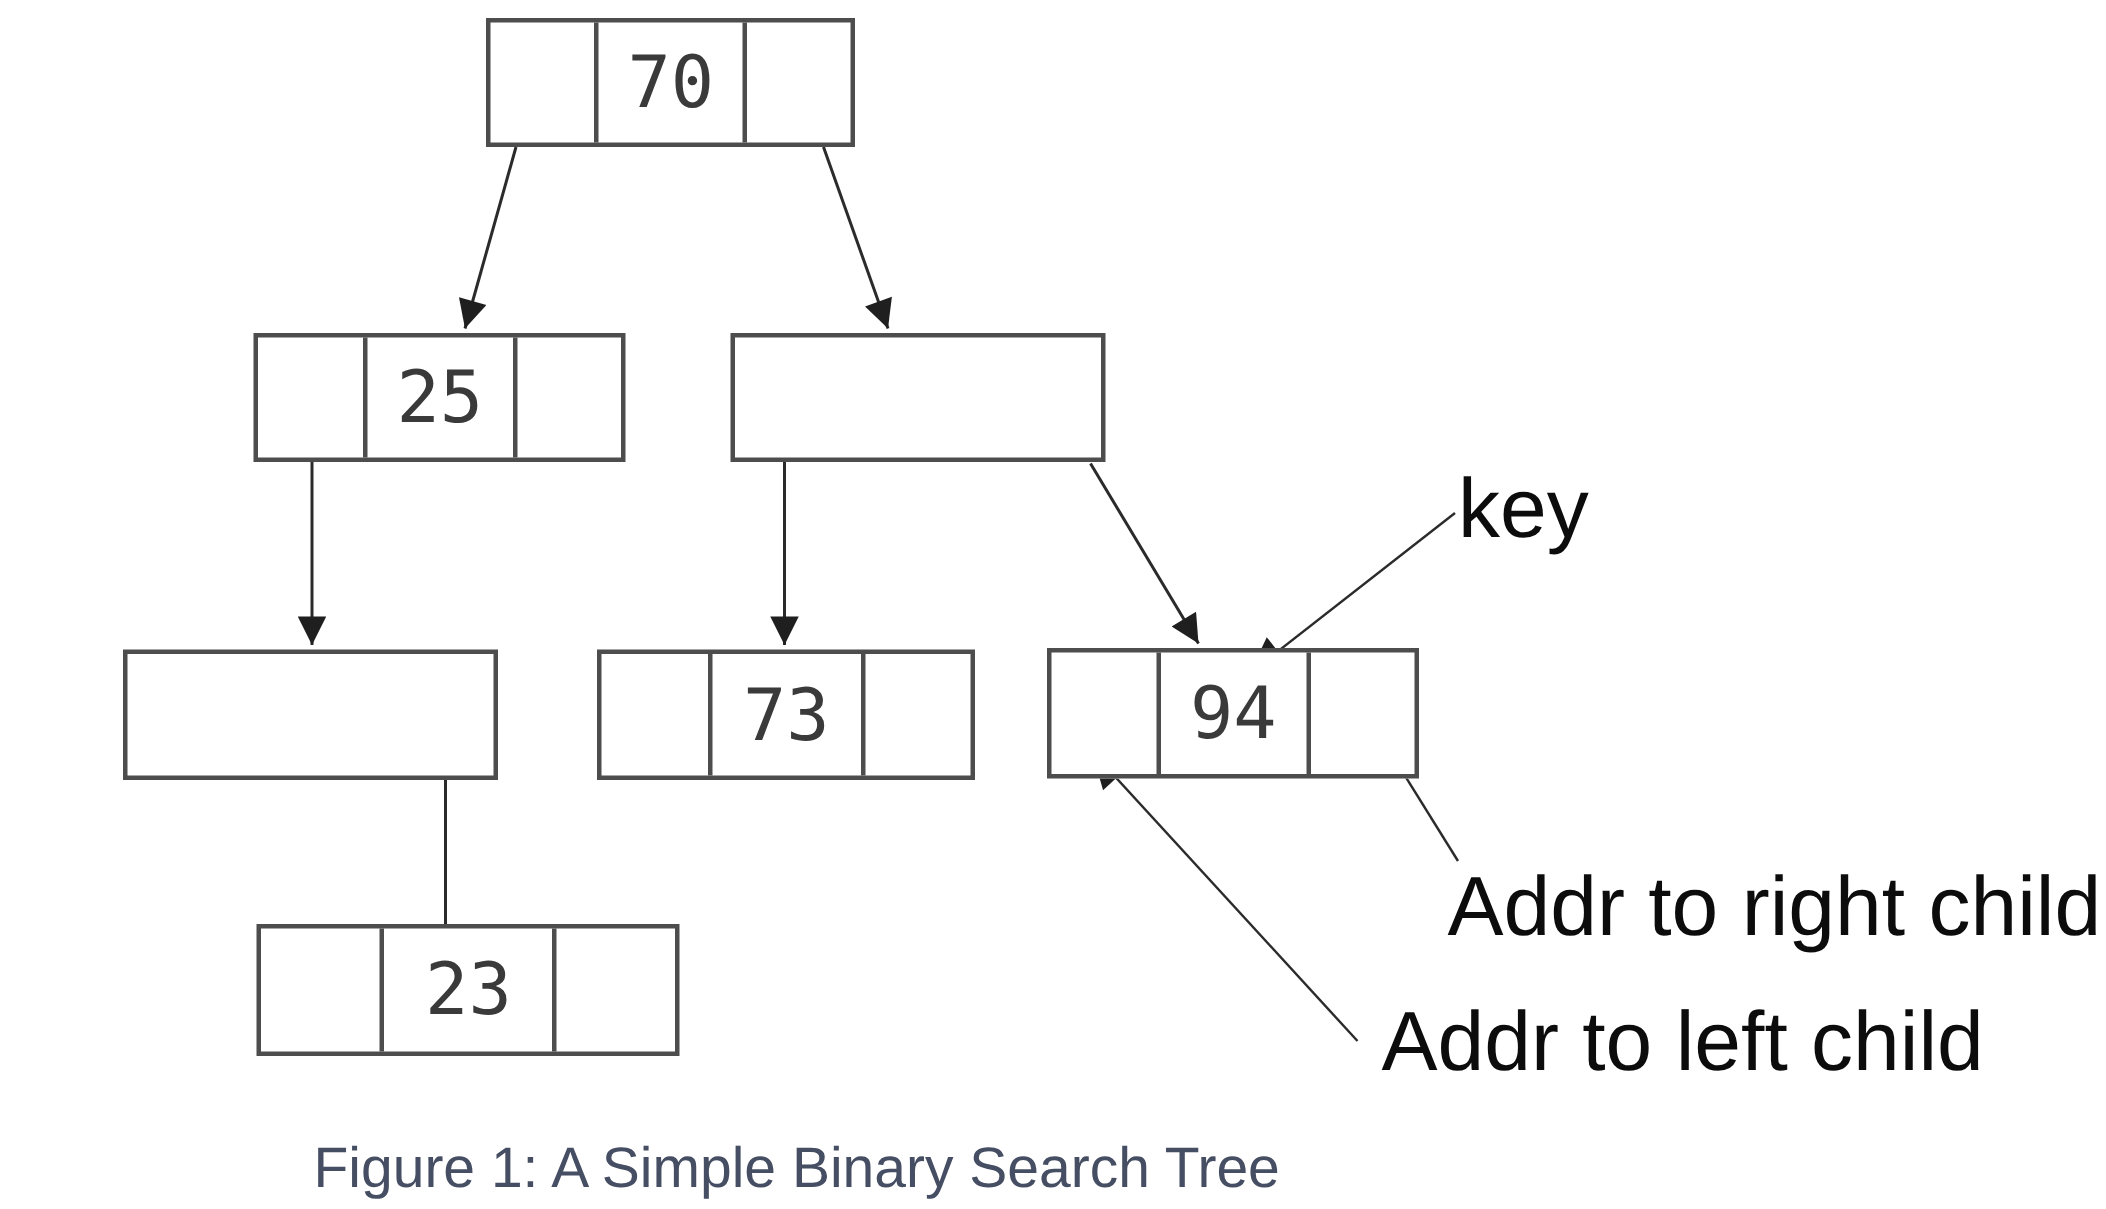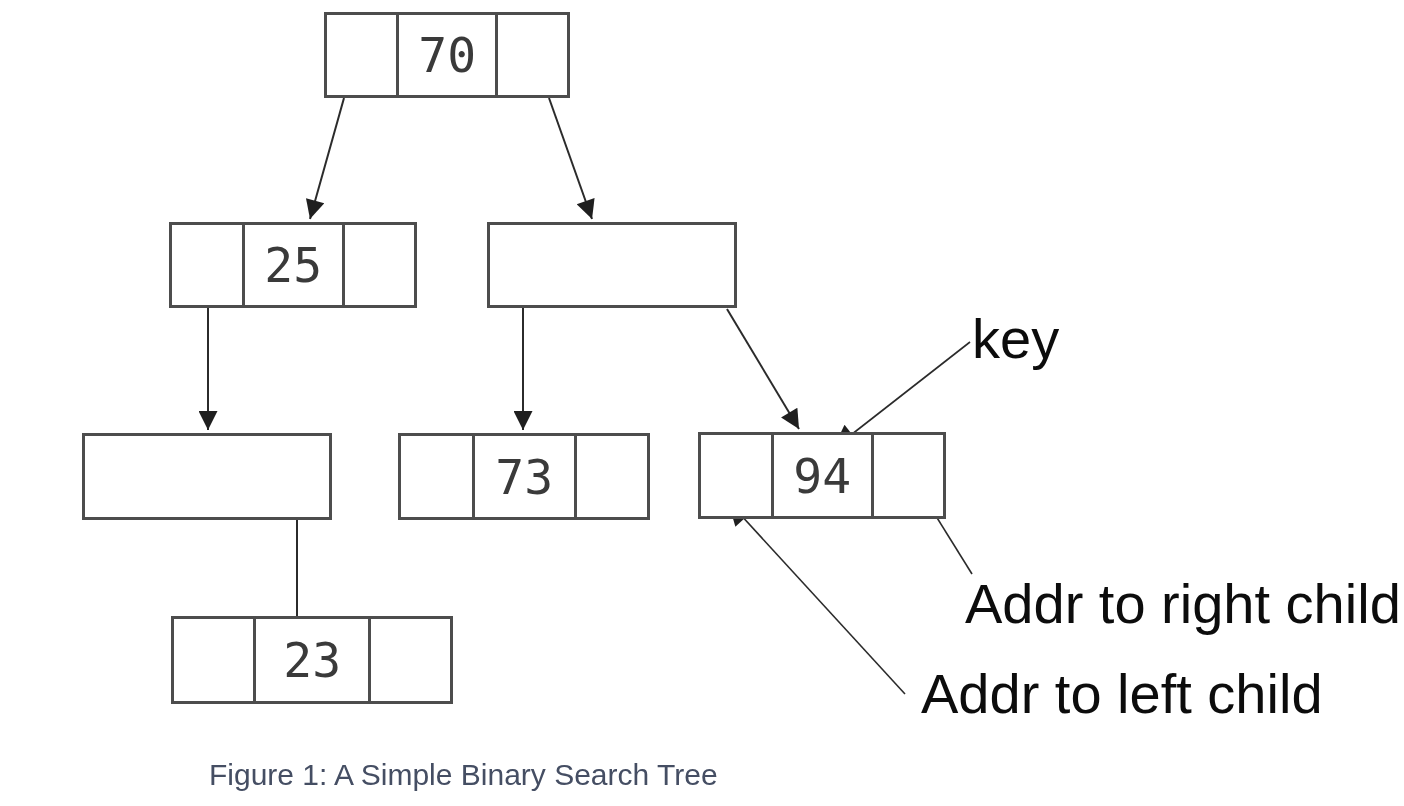--- a/index.html
+++ b/index.html
@@ -56,21 +56,21 @@
     font-size: 56px;
     line-height: 1.1;
     color: #0c0c0c;
     white-space: nowrap;
   }
   .caption {
     position: absolute;
     left: 209px;
     top: 758px;
     font-family: "Liberation Sans", sans-serif;
-    font-size: 30px;
+    font-size: 38px;
     color: #454e63;
     white-space: nowrap;
   }
 </style>
 </head>
 <body>
 
 <div id="canvas">
 
   <svg id="edges" viewBox="0 0 1404 806" xmlns="http://www.w3.org/2000/svg">

